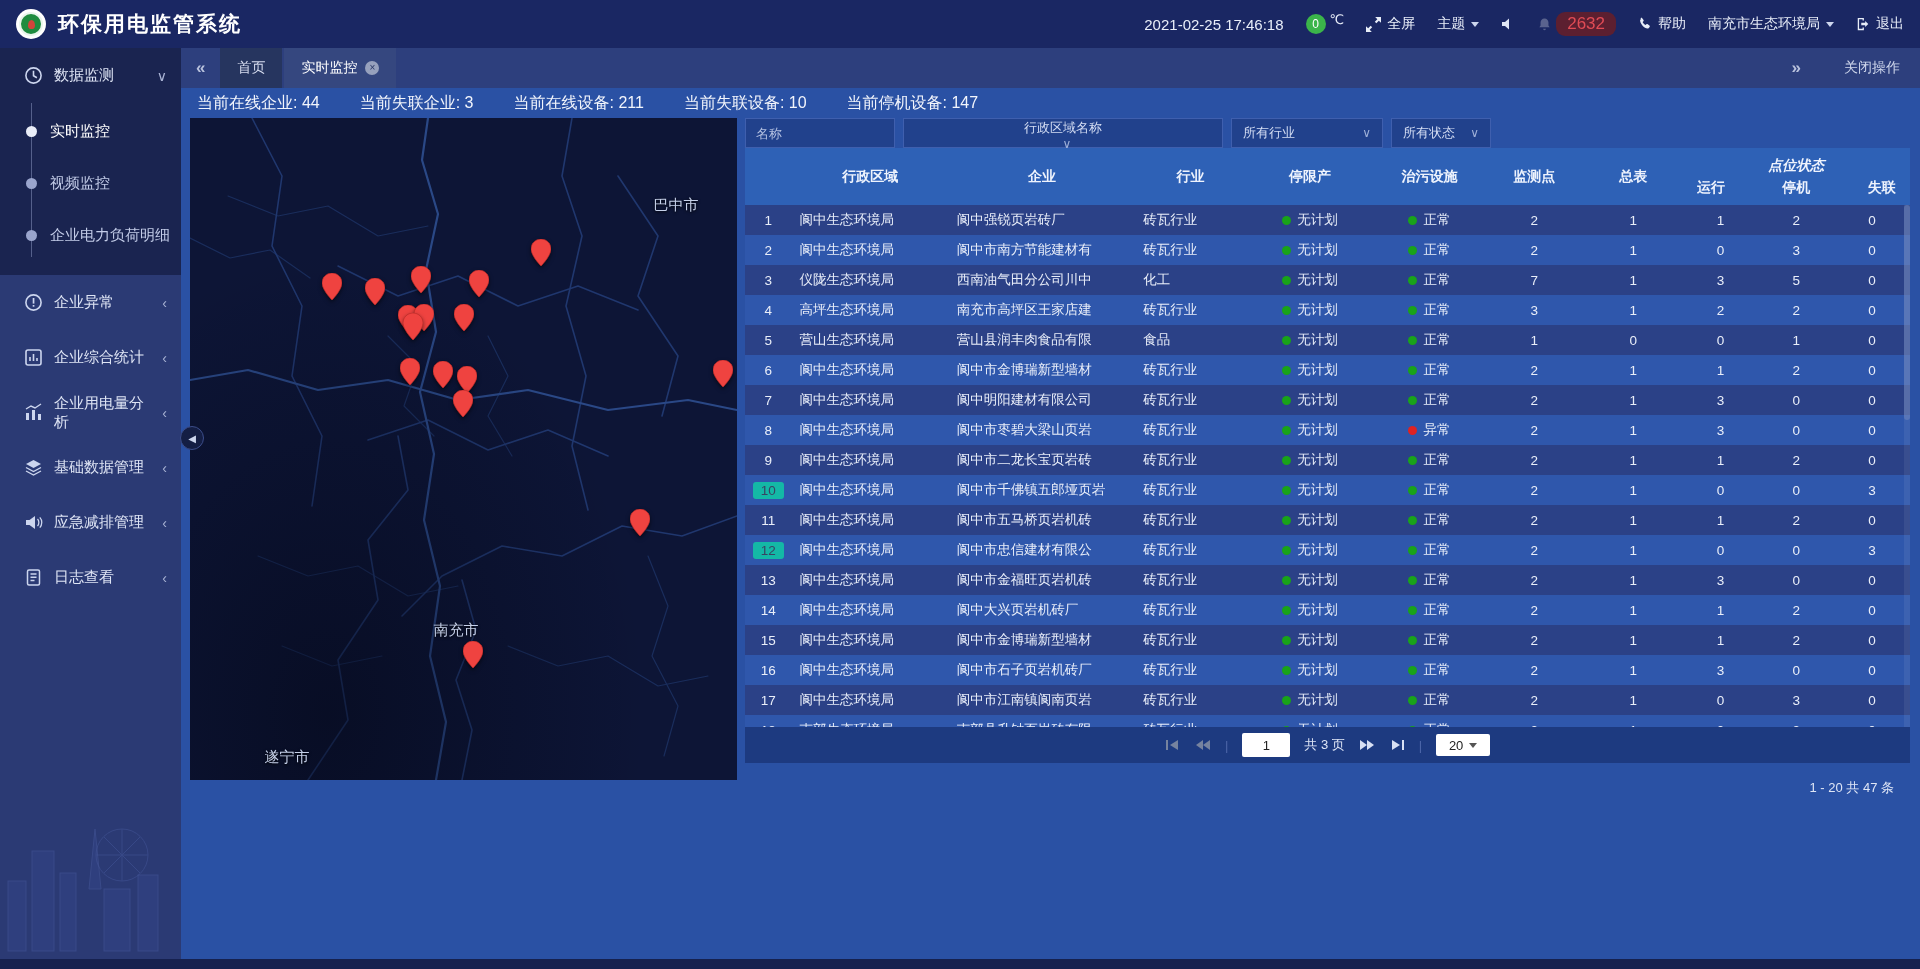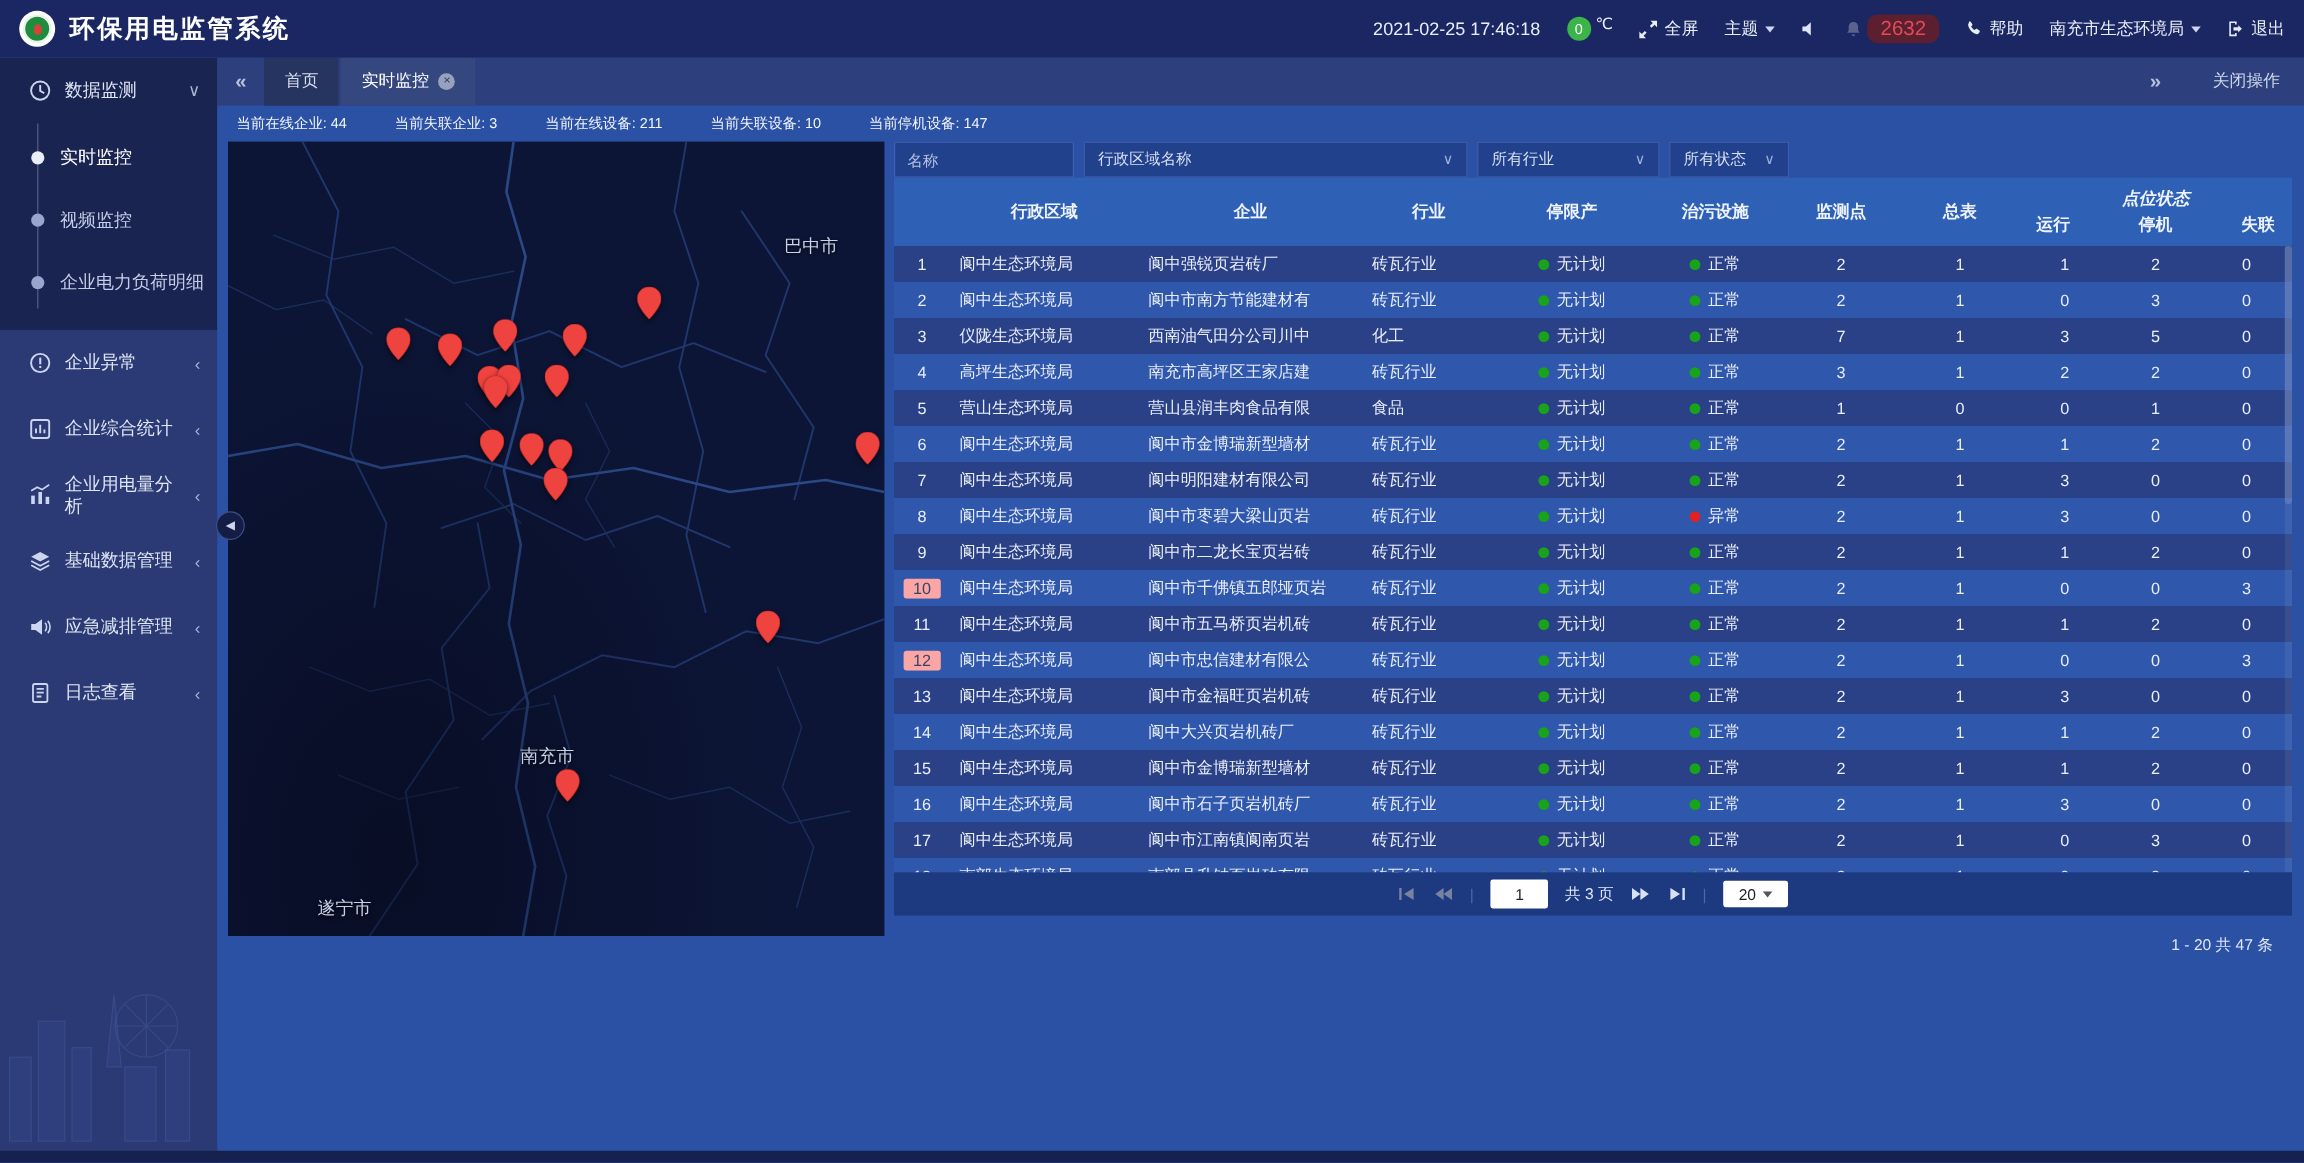--- a/index.html
+++ b/index.html
@@ -49,21 +49,21 @@
   .tab{height:40px;display:flex;align-items:center;gap:8px;padding:0 17px;font-size:14px;color:#d7ddf0;
        background:#26355f;margin-right:2px;cursor:pointer;box-sizing:border-box;}
   .tab.active{background:#35477f;color:#fff;}
   .tab-close{width:14px;height:14px;border-radius:50%;background:#97a1bd;color:#2a3867;font-size:10px;
              line-height:14px;text-align:center;cursor:pointer;}
   .tab-right{margin-left:auto;display:flex;align-items:center;gap:28px;padding-right:20px;color:#cfd7ec;font-size:14px;}
   .closeops{cursor:pointer;}
 
   
   .statsbar{position:absolute;left:181px;top:88px;right:0;height:30px;display:flex;align-items:center;gap:40px;
-            padding-left:16px;font-size:12px;color:#f2f5fc;}
+            padding-left:16px;font-size:16px;color:#f2f5fc;}
 
   
   .map{position:absolute;left:190px;top:118px;width:547px;height:662px;background:#0d1536;overflow:hidden;}
   .map .roads{position:absolute;inset:0;width:100%;height:100%;}
   .map-shade{position:absolute;inset:0;background:radial-gradient(ellipse at 25% 90%, rgba(3,6,20,.5), transparent 55%);}
   .map-city{position:absolute;transform:translateX(-50%);color:#c6d1ea;font-size:15px;text-shadow:0 1px 3px #000;white-space:nowrap;}
   .pin{position:absolute;width:20px;height:27px;filter:drop-shadow(0 2px 2px rgba(0,0,0,.55));cursor:pointer;}
   .pin svg path{fill:var(--pin,#ef4340);}
   .map-knob{position:absolute;left:180px;top:426px;width:22px;height:22px;border-radius:50%;background:#141e44;
             border:1px solid #3c4d8a;color:#cdd6ee;display:flex;align-items:center;justify-content:center;
@@ -71,39 +71,39 @@
 
   
   .panel{position:absolute;left:745px;top:118px;width:1165px;height:645px;}
   .filters{height:30px;display:flex;gap:8px;}
   .f-input{width:150px;height:30px;background:#21418c;border:1px solid #3f5fae;color:#d5def4;font-size:13px;
            padding:0 10px;box-sizing:border-box;outline:none;font-family:inherit;}
   .f-input::placeholder{color:#b4c1e2;opacity:1;}
   .f-select{display:flex;align-items:center;justify-content:space-between;padding:0 11px;background:#21418c;
             border:1px solid #3f5fae;color:#d5def4;font-size:13px;box-sizing:border-box;cursor:pointer;height:30px;}
   .f-select .sel-caret{color:#9fb0d8;font-size:12px;margin-left:8px;}
-  .w-region{width:320px;} .w-industry{width:152px;} .w-status{width:100px;}
+  .w-region{width:320px;flex-direction:column;} .w-industry{width:152px;} .w-status{width:100px;}
 
   .thead{height:57px;background:#2e61b6;display:flex;color:#eef3fd;font-size:14px;font-weight:bold;}
   .hc{display:flex;align-items:center;justify-content:center;box-sizing:border-box;}
   .hgroup{width:19.5%;display:flex;flex-direction:column;justify-content:center;gap:3px;box-sizing:border-box;padding-top:2px;}
   .hgroup-title{text-align:center;font-style:italic;}
   .hgroup-sub{display:flex;gap:29px;}
   .hgroup-sub .hc{flex:1;height:20px;}
 
   .c-idx{width:4%;} .c-region{width:13.5%;} .c-company{width:16%;} .c-industry{width:9.5%;}
   .c-stop{width:11%;} .c-fac{width:9.5%;} .c-mon{width:8.5%;} .c-meter{width:8.5%;} .c-pt{width:6.5%;}
 
   .tbody{height:522px;overflow:hidden;position:relative;}
   .trow{height:30px;display:flex;align-items:center;font-size:13.5px;color:#e9eef9;cursor:pointer;}
   .trow.dark{background:#2b4187;}
   .trow.light{background:#2f57ac;}
   .tc{display:flex;align-items:center;justify-content:center;box-sizing:border-box;overflow:hidden;white-space:nowrap;}
   .tc.left{justify-content:flex-start;padding-left:8px;}
-  .idx-badge{background:#fca5a5;color:#384463;border-radius:3px;padding:1px 8px;}
+  .idx-badge{background:#14b8a6;color:#384463;border-radius:3px;padding:1px 8px;}
   .dot{width:9px;height:9px;border-radius:50%;margin-right:6px;display:inline-block;flex:0 0 auto;}
   .dot.ok{background:var(--status_ok,#19a319);}
   .dot.bad{background:var(--status_bad,#e02222);}
   .vtrack{position:absolute;right:0;top:0;width:6px;height:100%;background:rgba(255,255,255,.07);}
   .vthumb{position:absolute;right:0;top:0;width:6px;height:215px;background:#7186bd;border-radius:3px;opacity:.55;}
 
   .pagebar{height:36px;background:#1d3a80;display:flex;align-items:center;justify-content:center;gap:14px;
            position:relative;color:#dfe6f6;font-size:13px;}
   .pg-ico{display:flex;cursor:pointer;}
   .pg-ico.disabled svg *{fill:#76839f;}

